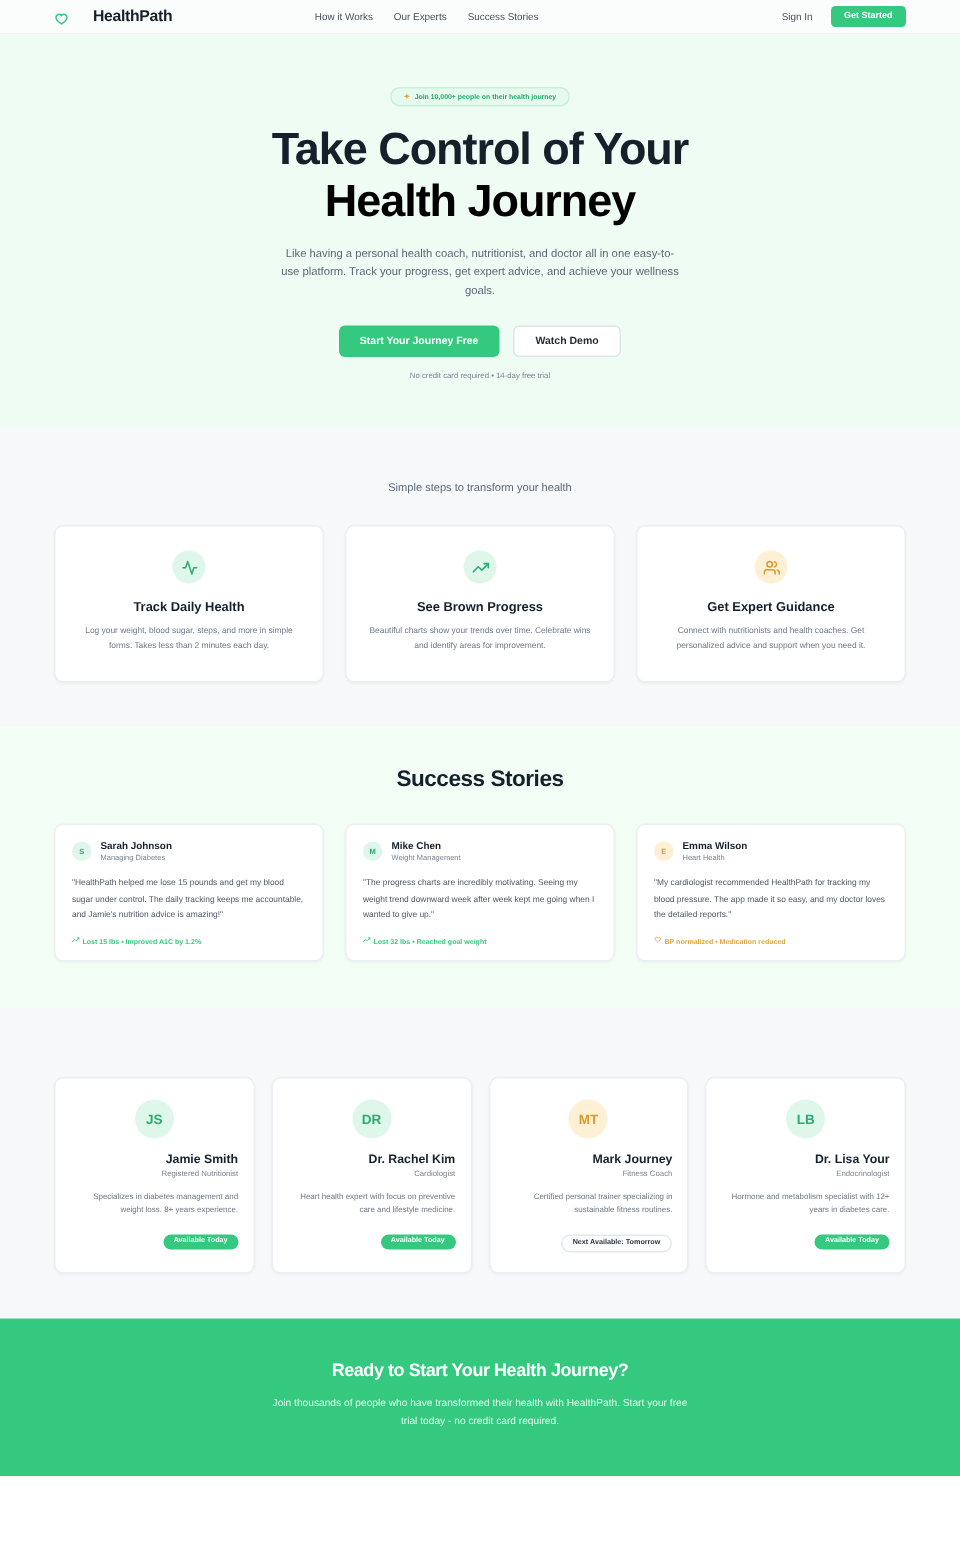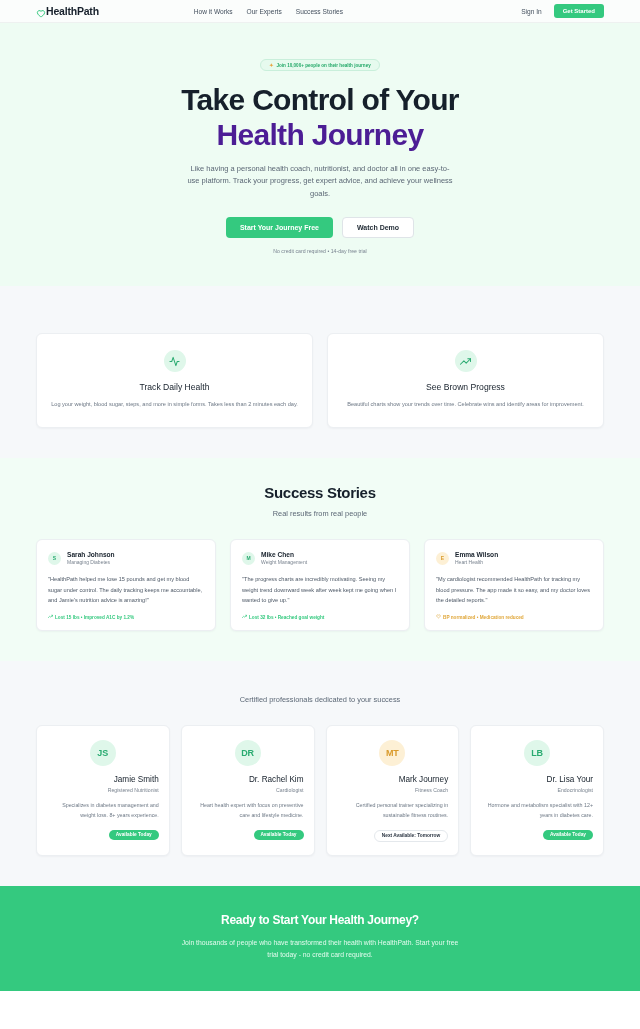--- a/index.html
+++ b/index.html
@@ -14,21 +14,21 @@
 
   
   .nav {
     height:23px;
     background:#fbfdfc;
     border-bottom:1px solid #eef1f0;
     display:flex;
     align-items:center;
     padding:0 36px;
   }
-  .nav-logo { display:flex; align-items:flex-start; gap:0; }
+  .nav-logo { display:flex; align-items:flex-start; gap:16px; }
   .nav-logo .heart { width:10px; height:10px; color:#34c97f; display:block; }
   .nav-logo-text { font-size:10.5px; font-weight:bold; color:#16202b; letter-spacing:-.2px; }
   .nav-links { display:flex; gap:14px; margin-left:95px; }
   .nav-link { font-size:6.6px; color:#44505e; cursor:pointer; }
   .nav-right { margin-left:auto; display:flex; align-items:center; gap:12px; }
   .signin { font-size:6.6px; color:#44505e; cursor:pointer; }
   .get-started {
     background:#34c97f; color:#fff; font-size:6px; font-weight:bold;
     border:none; border-radius:3px; padding:4px 9px; cursor:pointer;
   }
@@ -38,21 +38,21 @@
   .badge {
     display:inline-flex; align-items:center; gap:3px;
     background:#e6faee; border:1px solid #c9efdb; border-radius:20px;
     padding:2px 8px; font-size:4.6px; font-weight:bold; color:#23a868;
   }
   .badge .spark { color:#e8a33d; font-size:5px; }
   .hero h1 {
     margin-top:12px; font-size:30px; font-weight:bold;
     line-height:1.15; letter-spacing:-.7px; color:#16202b;
   }
-  .hero h1 .accent { color:#4c1d95; display:block; }
+  .hero h1 .accent { color:#000000; display:block; }
   .hero-sub {
     margin:11px auto 17px; max-width:266px; font-size:7.5px;
     line-height:1.65; color:#5b6775;
   }
   .hero-btns { margin-top:16px; display:flex; justify-content:center; gap:9px; }
   .btn-primary {
     background:#34c97f; color:#fff; border:none; border-radius:4px;
     font-size:7px; font-weight:bold; padding:6px 14px; cursor:pointer;
   }
   .btn-outline {
@@ -78,21 +78,21 @@
     padding:16px 13px 17px; text-align:center;
     box-shadow:0 1px 2px rgba(16,24,40,.04);
   }
   .feat-icon {
     width:22px; height:22px; border-radius:50%; margin:0 auto 10px;
     display:flex; align-items:center; justify-content:center;
   }
   .ic-mint { background:#dff7ea; color:#2aab71; }
   .ic-amber { background:#fdf0d5; color:#d99a2b; }
   .feat-icon svg { width:11px; height:11px; }
-  .feat-title { font-size:8.6px; font-weight:normal; color:#16202b; }
+  .feat-title { font-size:8.6px; font-weight:bold; color:#16202b; }
   .feat-desc { margin-top:8px; font-size:5.6px; line-height:1.75; color:#6d7885; }
 
   
   .test-grid { display:flex; gap:14px; margin-top:21px; }
   .test-card {
     flex:1; background:#fff; border:1px solid #eceff2; border-radius:6px;
     padding:11px 11px 10px;
     box-shadow:0 1px 2px rgba(16,24,40,.04);
   }
   .test-head { display:flex; align-items:center; gap:6px; }
@@ -116,21 +116,21 @@
   .exp-card {
     flex:1; background:#fff; border:1px solid #eceff2; border-radius:6px;
     padding:14px 10px 13px; text-align:right;
     box-shadow:0 1px 2px rgba(16,24,40,.04);
   }
   .exp-av {
     width:26px; height:26px; border-radius:50%; margin:0 auto 9px;
     display:flex; align-items:center; justify-content:center;
     font-size:9px; font-weight:bold;
   }
-  .exp-name { font-size:8.2px; font-weight:normal; color:#16202b; }
+  .exp-name { font-size:8.2px; font-weight:bold; color:#16202b; }
   .exp-role { font-size:5.2px; color:#79838f; margin-top:3px; }
   .exp-bio { margin-top:8px; font-size:5.3px; line-height:1.75; color:#6d7885; }
   .exp-badge {
     display:inline-block; margin-top:10px; border-radius:20px;
     padding:2.5px 7px; font-size:4.8px; font-weight:bold;
   }
   .bd-green { background:#34c97f; color:#fff; }
   .bd-white { background:#fff; border:1px solid #e4e8ec; color:#2b3542; }
 
   
@@ -177,20 +177,21 @@
     </h1>
     <p class="hero-sub">Like having a personal health coach, nutritionist, and doctor all in one easy-to-use platform. Track your progress, get expert advice, and achieve your wellness goals.</p>
     <div class="hero-btns">
       <button class="btn-primary">Start Your Journey Free</button>
       <button class="btn-outline">Watch Demo</button>
     </div>
     <div class="hero-note">No credit card required • 14-day free trial</div>
   </div>
 
   <div class="section bg-gray">
+    <div class="sec-sub">Simple steps to transform your health</div>
     <div class="feat-grid">
 
       <div class="feat-card">
         <div class="feat-icon ic-mint">
           <svg viewBox="0 0 24 24" fill="none" stroke="currentColor" stroke-width="2.2" stroke-linecap="round" stroke-linejoin="round">
               <path d="M22 12h-4l-3 9L9 3l-3 9H2"></path>
             </svg>
         </div>
         <div class="feat-title">Track Daily Health</div>
         <div class="feat-desc">Log your weight, blood sugar, steps, and more in simple forms. Takes less than 2 minutes each day.</div>
@@ -200,27 +201,38 @@
         <div class="feat-icon ic-mint">
           <svg viewBox="0 0 24 24" fill="none" stroke="currentColor" stroke-width="2.2" stroke-linecap="round" stroke-linejoin="round">
               <polyline points="23 6 13.5 15.5 8.5 10.5 1 18"></polyline>
               <polyline points="17 6 23 6 23 12"></polyline>
             </svg>
         </div>
         <div class="feat-title">See Brown Progress</div>
         <div class="feat-desc">Beautiful charts show your trends over time. Celebrate wins and identify areas for improvement.</div>
       </div>
 
+      <div class="feat-card">
+        <div class="feat-icon ic-amber">
+          <svg viewBox="0 0 24 24" fill="none" stroke="currentColor" stroke-width="2.2" stroke-linecap="round" stroke-linejoin="round">
+              <path d="M17 21v-2a4 4 0 0 0-4-4H5a4 4 0 0 0-4 4v2"></path>
+              <circle cx="9" cy="7" r="4"></circle>
+              <path d="M23 21v-2a4 4 0 0 0-3-3.87"></path>
+              <path d="M16 3.13a4 4 0 0 1 0 7.75"></path>
+            </svg>
+        </div>
+        <div class="feat-title">Get Expert Guidance</div>
+        <div class="feat-desc">Connect with nutritionists and health coaches. Get personalized advice and support when you need it.</div>
+      </div>
 
     </div>
   </div>
 
   <div class="section bg-mint">
     <div class="sec-title">Success Stories</div>
-    <div class="sec-sub">Real results from real people</div>
     <div class="test-grid">
 
       <div class="test-card">
         <div class="test-head">
           <div class="avatar av-mint">S</div>
           <div>
             <div class="test-name">Sarah Johnson</div>
             <div class="test-role">Managing Diabetes</div>
           </div>
         </div>
@@ -272,21 +284,20 @@
               </svg>
           </span>
           <span>BP normalized • Medication reduced</span>
         </div>
       </div>
 
     </div>
   </div>
 
   <div class="section bg-gray">
-    <div class="sec-sub">Certified professionals dedicated to your success</div>
     <div class="exp-grid">
 
       <div class="exp-card">
         <div class="exp-av av-mint">JS</div>
         <div class="exp-name">Jamie Smith</div>
         <div class="exp-role">Registered Nutritionist</div>
         <div class="exp-bio">Specializes in diabetes management and weight loss. 8+ years experience.</div>
         <div class="exp-badge bd-green">Available Today</div>
       </div>
 

